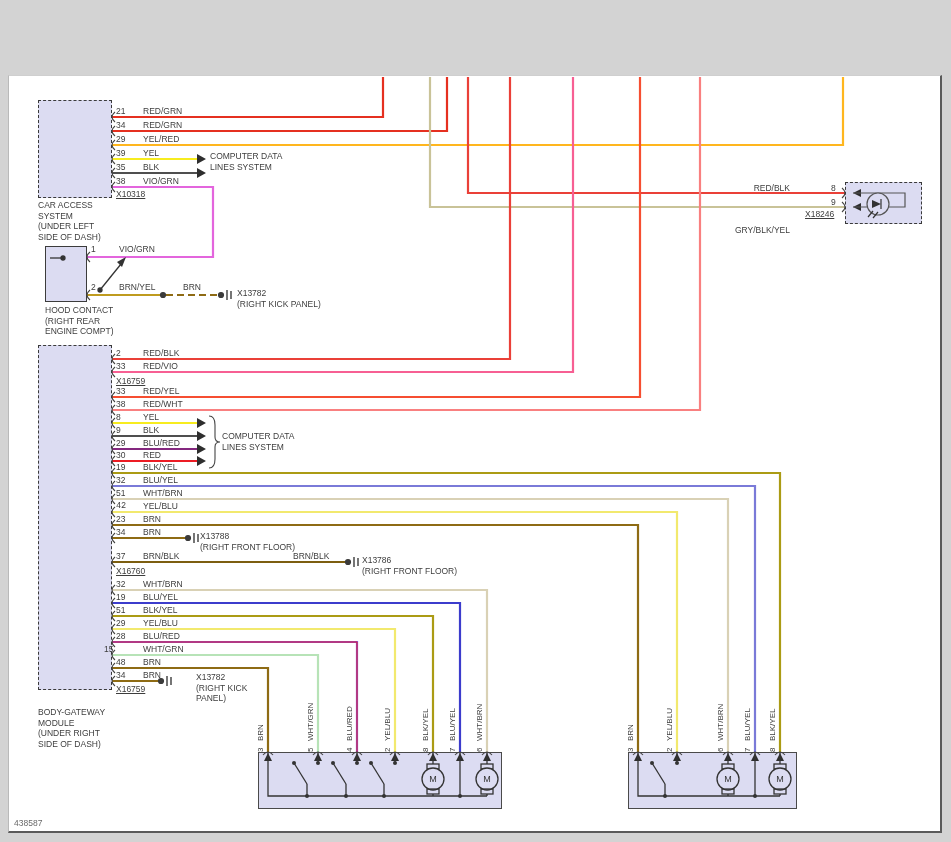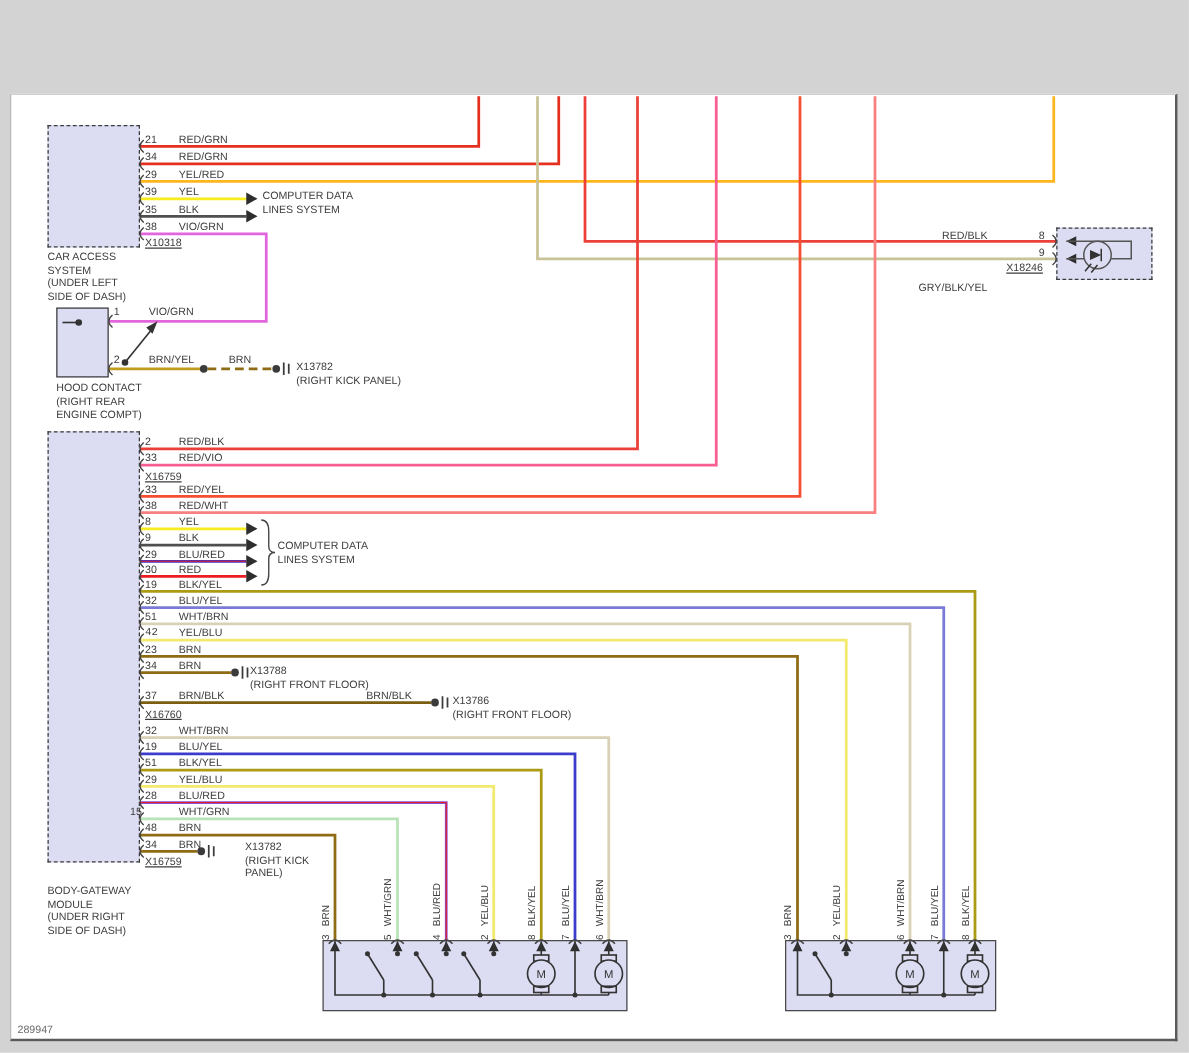--- a/index.html
+++ b/index.html
@@ -305,14 +305,14 @@
   <div class="t r" style="left:626px;top:752px;">3</div>
   <div class="t r" style="left:665px;top:741px;">YEL/BLU</div>
   <div class="t r" style="left:665px;top:752px;">2</div>
   <div class="t r" style="left:716px;top:741px;">WHT/BRN</div>
   <div class="t r" style="left:716px;top:752px;">6</div>
   <div class="t r" style="left:743px;top:741px;">BLU/YEL</div>
   <div class="t r" style="left:743px;top:752px;">7</div>
   <div class="t r" style="left:768px;top:741px;">BLK/YEL</div>
   <div class="t r" style="left:768px;top:752px;">8</div>
 
-  <div class="t" style="left:14px;top:818px;color:#6a6a6a;">289947</div>
+  <div class="t" style="left:14px;top:818px;color:#6a6a6a;">438587</div>
 </div>
 
 </body></html>

